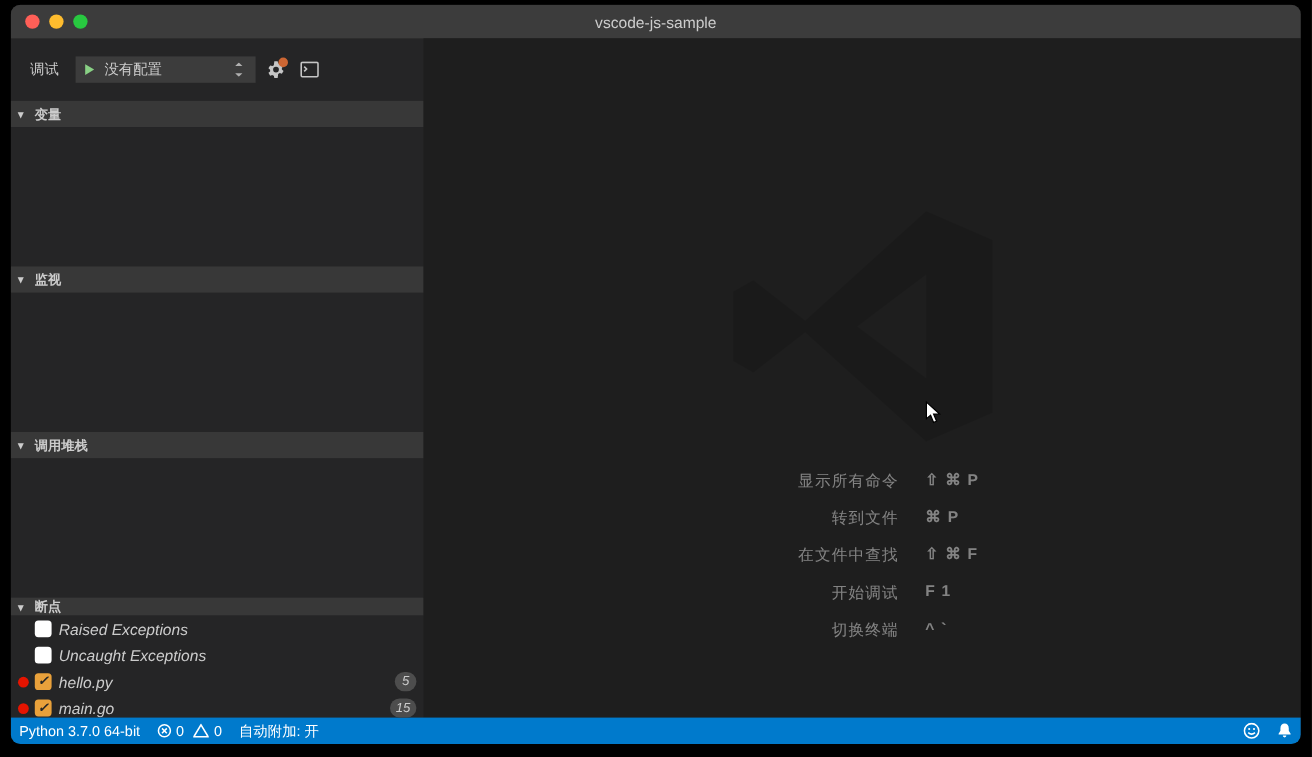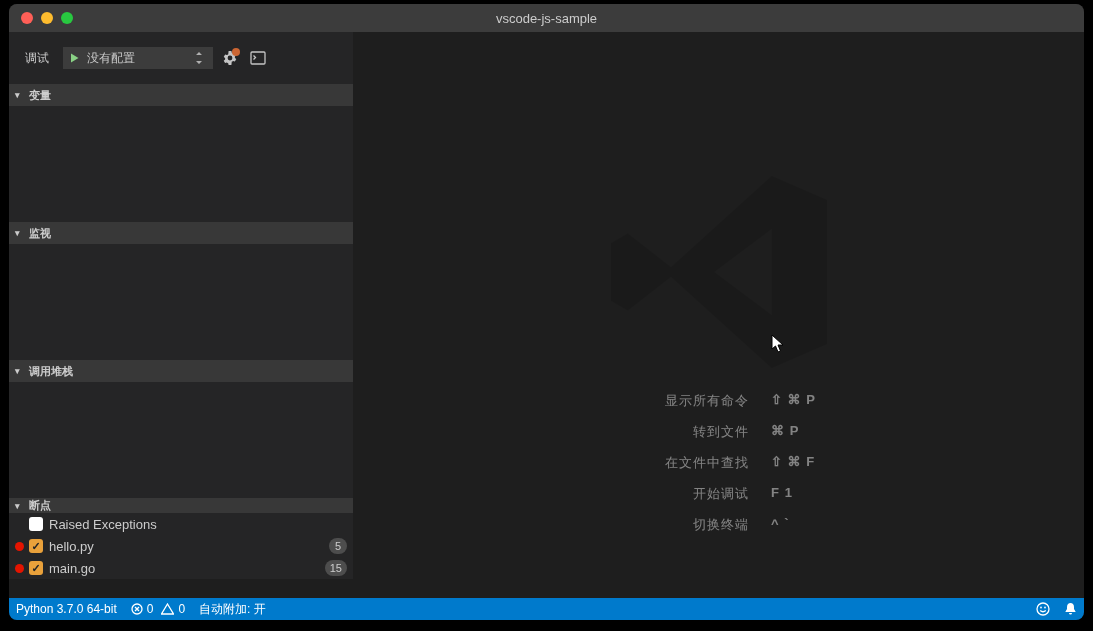--- a/index.html
+++ b/index.html
@@ -57,21 +57,21 @@
   .panel-header .twisty { font-size: 9px; width: 10px; }
   .panel-body { background: #252526; }
 
   .panel.variables .panel-body { height: 116px; }
   .panel.watch .panel-body { height: 116px; }
   .panel.callstack .panel-body { height: 116px; }
   .panel.breakpoints .panel-body { flex: 1; }
 
   .bp-row {
     height: 22px; display: flex; align-items: center; padding: 0 6px 0 20px; font-size: 13px;
-    gap: 6px; position: relative;
+    gap: 6px; position: relative; font-style: italic;
   }
   .bp-row .checkbox {
     width: 14px; height: 14px; border-radius: 3px; background: #ffffff; flex: 0 0 auto;
   }
   .bp-row .checkbox.checked { background: #e9a13b; display:flex; align-items:center; justify-content:center; }
   .bp-row .checkbox.checked::after { content: "✓"; color: #252526; font-size: 11px; font-weight: bold; line-height: 1; }
   .bp-dot { position: absolute; left: 6px; width: 9px; height: 9px; border-radius: 50%; background: #e51400; }
   .bp-label { flex: 1; white-space: nowrap; overflow: hidden; }
   .bp-badge {
     background: #4d4d4d; color: #cccccc; font-size: 11px; min-width: 18px; height: 16px;
@@ -184,20 +184,24 @@
         <div class="panel-header">
           <span class="twisty">▾</span>
           <span>断点</span>
         </div>
         <div class="panel-body" id="bp-body">
             <div class="bp-row">
               <span class="checkbox"></span>
               <span class="bp-label">Raised Exceptions</span>
             </div>
             <div class="bp-row">
+              <span class="checkbox"></span>
+              <span class="bp-label">Uncaught Exceptions</span>
+            </div>
+            <div class="bp-row">
               <span class="bp-dot"></span>
               <span class="checkbox checked"></span>
               <span class="bp-label">hello.py</span>
               <span class="bp-badge">5</span>
             </div>
             <div class="bp-row">
               <span class="bp-dot"></span>
               <span class="checkbox checked"></span>
               <span class="bp-label">main.go</span>
               <span class="bp-badge">15</span>

